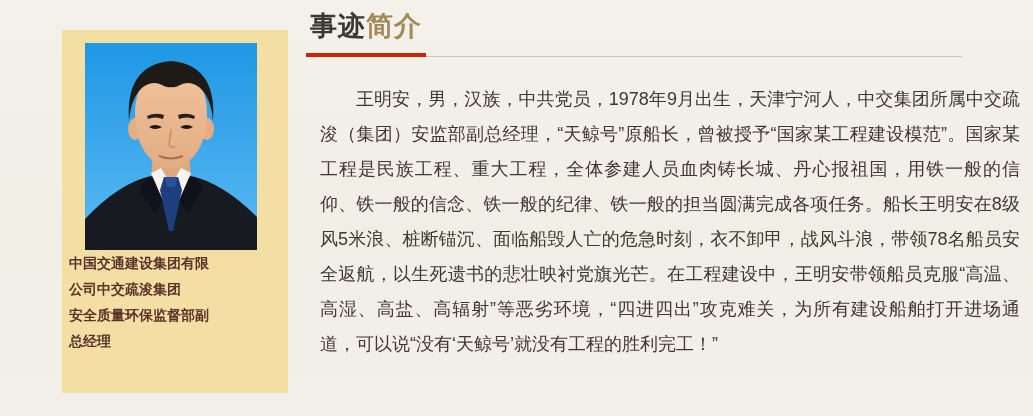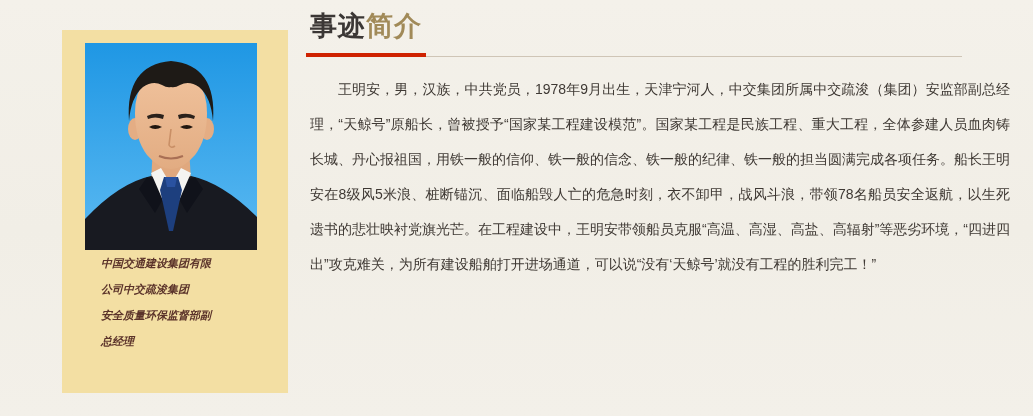--- a/index.html
+++ b/index.html
@@ -4,33 +4,33 @@
 <style>
   html,body{margin:0;padding:0;}
   body{font-family:"Liberation Sans","DejaVu Sans",sans-serif;}
   .page{position:relative;width:1033px;height:416px;overflow:hidden;
         background:linear-gradient(180deg,#f4f1ea 0%,#f1eee6 55%,#f3f0e9 100%);}
 
   
   .profile-card{position:absolute;left:62px;top:30px;width:226px;height:363px;background:#f3dfa3;}
   .photo{position:absolute;left:23px;top:13px;width:172px;height:207px;overflow:hidden;}
   .photo svg{display:block;}
-  .caption{position:absolute;left:39px;top:220px;width:188px;
-           font-size:11px;font-weight:bold;line-height:26px;
-           white-space:pre-line;color:#5b332a;font-style:italic;}
+  .caption{position:absolute;left:7px;top:220px;width:188px;
+           font-size:14px;font-weight:bold;line-height:26px;
+           white-space:pre-line;color:#5b332a;}
 
   
   .content{position:absolute;left:310px;top:0;width:702px;}
   .title{position:absolute;left:0;top:8px;margin:0;font-size:27px;font-weight:bold;letter-spacing:1px;}
   .t-dark{color:#3b3735;}
   .t-gold{color:#a18a58;}
   .rule-line{position:absolute;left:-4px;top:56px;width:656px;height:1px;background:#cfc5b6;}
   .rule-accent{position:absolute;left:-4px;top:53px;width:120px;height:4px;background:#cf2201;}
-  .bio{position:absolute;left:0;top:72px;width:700px;margin:0;
-       font-size:14px;line-height:35px;text-align:justify;text-indent:2em;color:#3e3833;}
+  .bio{position:absolute;left:0;top:72px;width:700px;margin:10px;
+       font-size:18px;line-height:35px;text-align:justify;text-indent:2em;color:#3e3833;}
 </style>
 </head>
 <body>
 
 <div class="page" style="background-color: rgb(242, 239, 232);">
 
   <aside class="profile-card" style="background-color: rgb(243, 223, 163);">
 
     <div class="photo">
       <svg width="172" height="207" viewBox="0 0 172 207" xmlns="http://www.w3.org/2000/svg">

